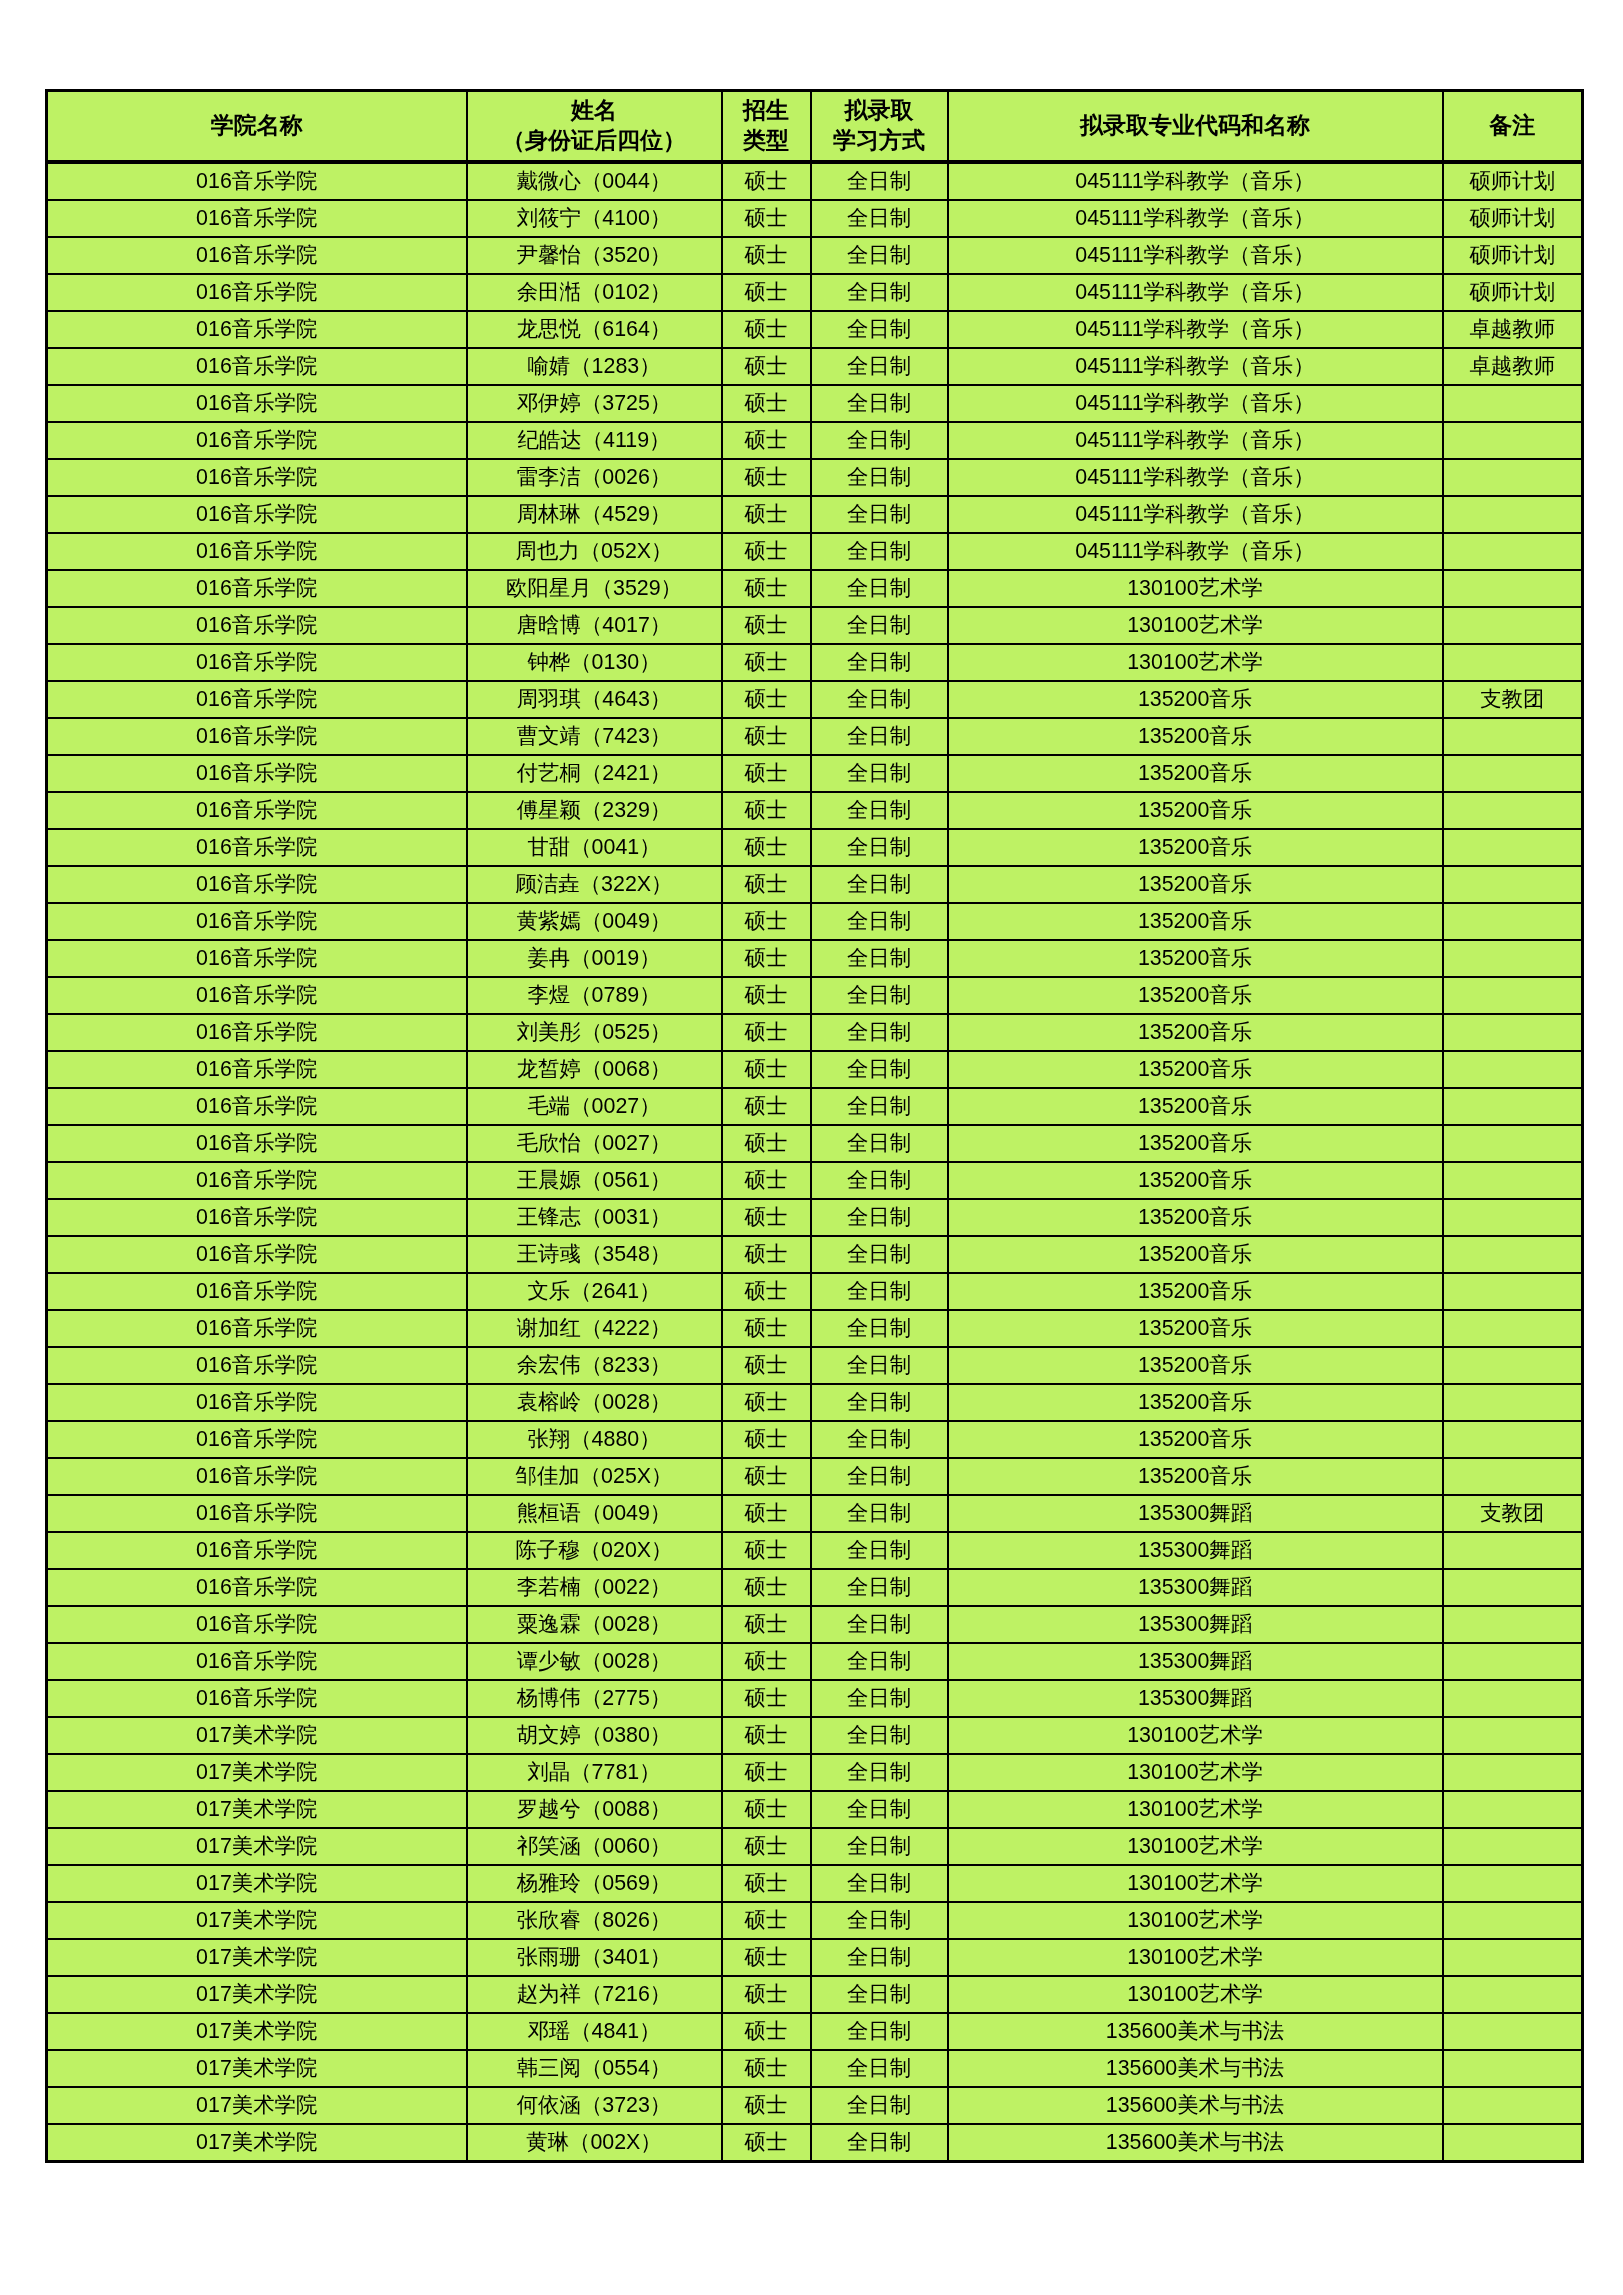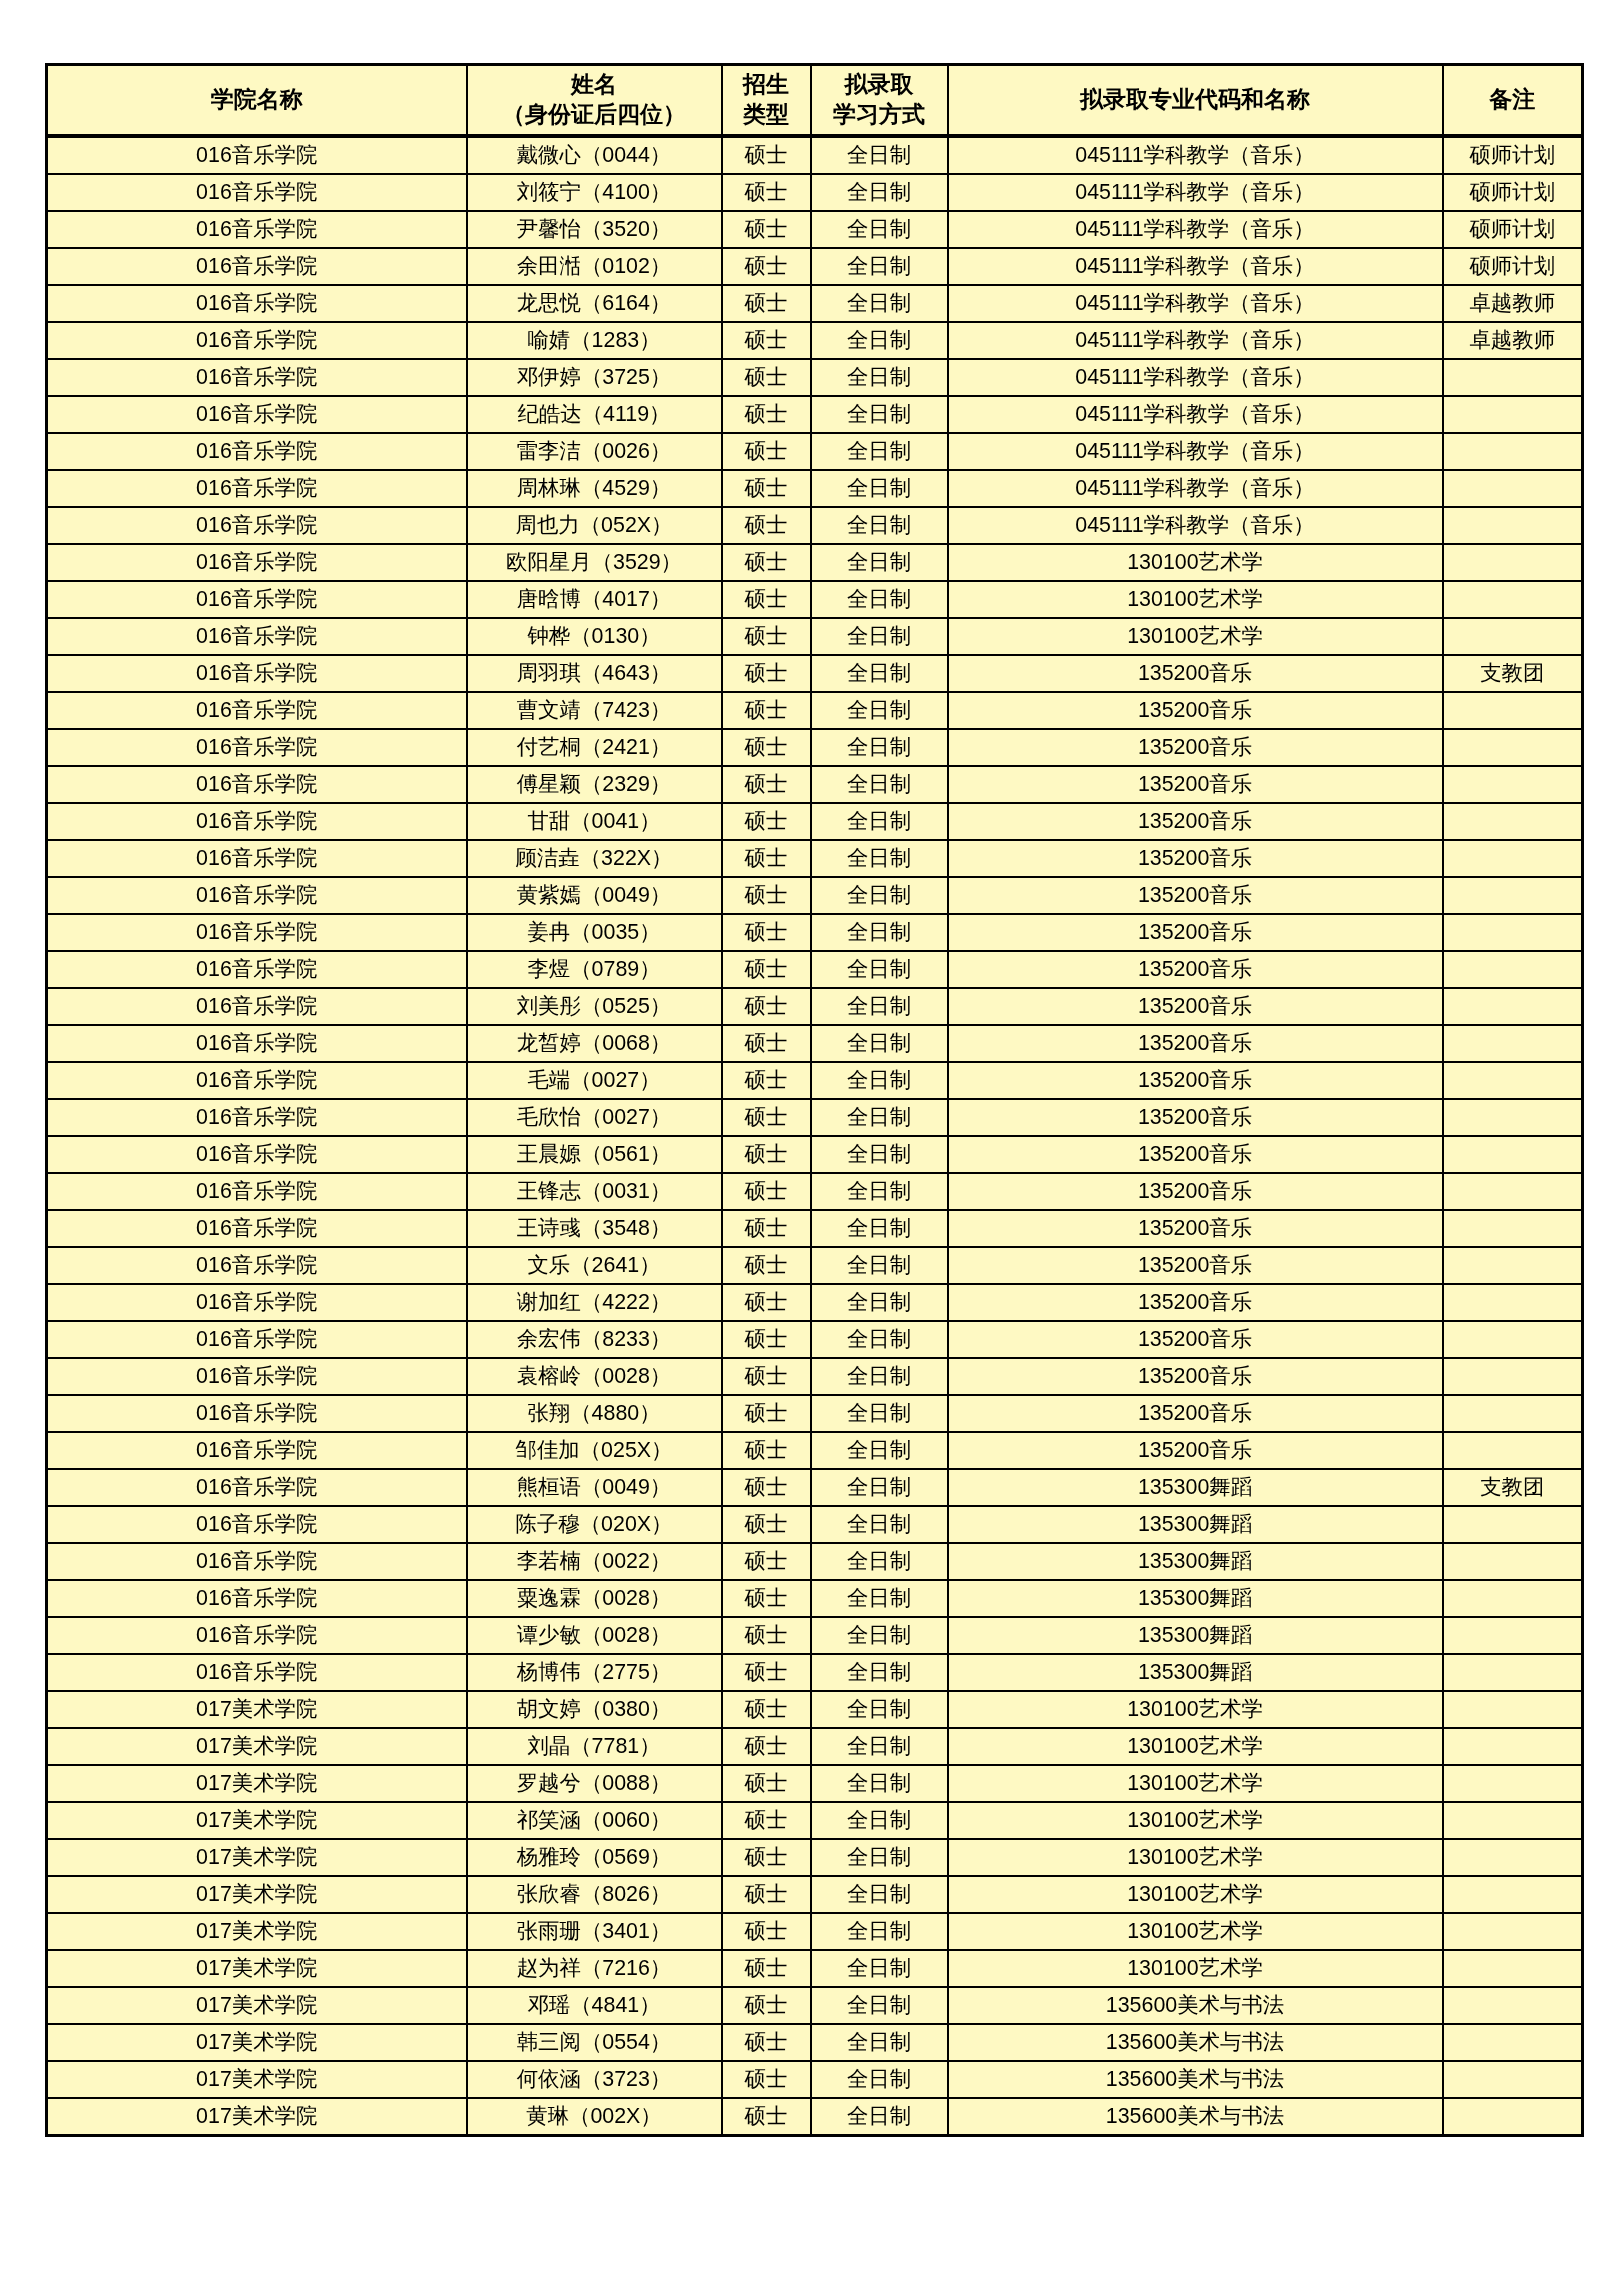--- a/index.html
+++ b/index.html
@@ -18,21 +18,22 @@
     position: absolute;
     left: 45px;
     top: 63px;
     width: 1535px;
   }
   table.roster {
     border-collapse: collapse;
     table-layout: fixed;
     width: 1535px;
     border: 3.2px solid #000000;
-    background: #fef9c3;
+    background: #bef264;
+    margin-top: 26px;
   }
   th, td {
     border: 2.4px solid #000000;
     text-align: center;
     vertical-align: middle;
     padding: 0;
     overflow: hidden;
   }
   thead th {
     height: 68px;
@@ -246,21 +247,21 @@
         <tr>
     <td>016音乐学院</td>
     <td>黄紫嫣（0049）</td>
     <td>硕士</td>
     <td>全日制</td>
     <td>135200音乐</td>
     <td></td>
   </tr>
         <tr>
     <td>016音乐学院</td>
-    <td>姜冉（0035）</td>
+    <td>姜冉（0019）</td>
     <td>硕士</td>
     <td>全日制</td>
     <td>135200音乐</td>
     <td></td>
   </tr>
         <tr>
     <td>016音乐学院</td>
     <td>李煜（0789）</td>
     <td>硕士</td>
     <td>全日制</td>

